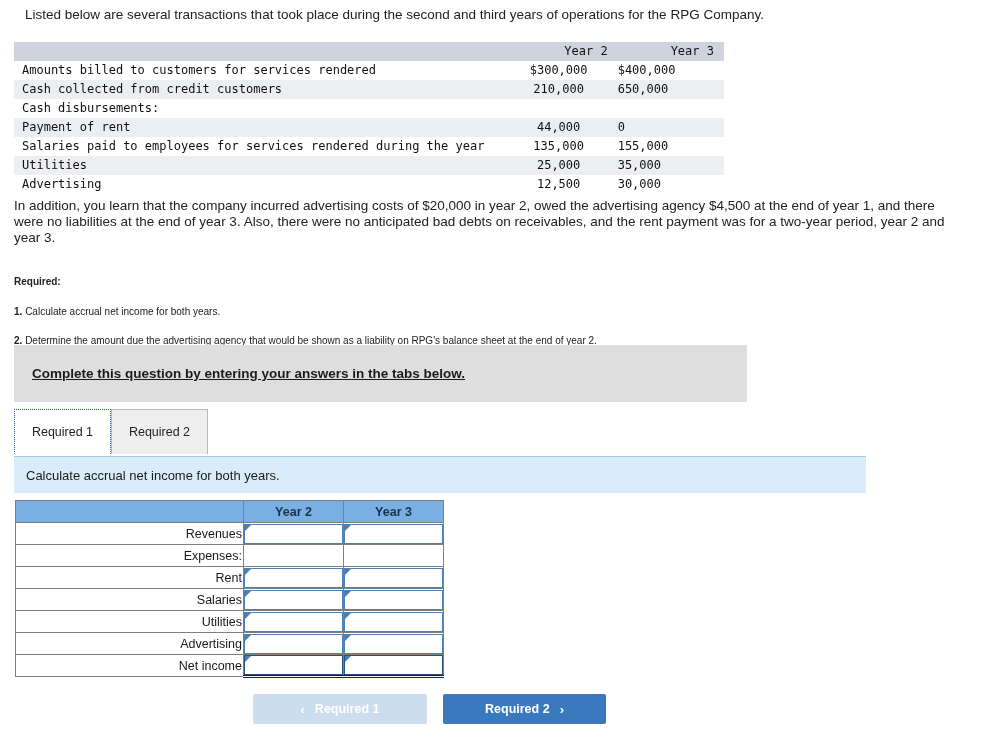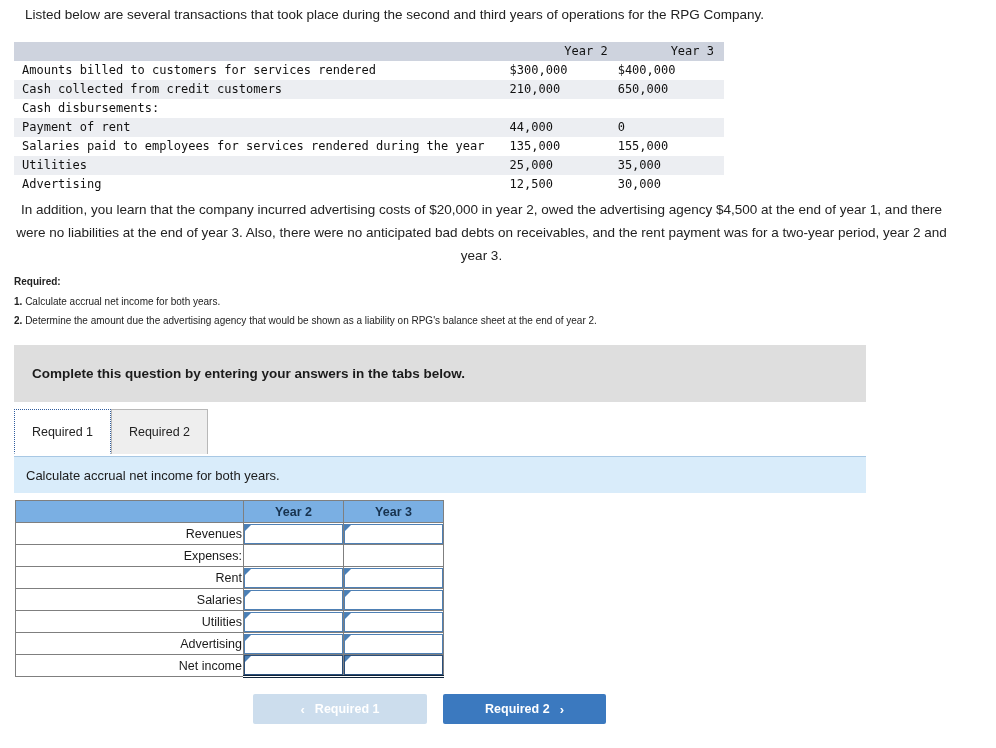--- a/index.html
+++ b/index.html
@@ -45,59 +45,59 @@
     vertical-align: middle;
   }
   .txn-table tr.head td {
     background: #ced3de;
     text-align: right;
     font-weight: normal;
   }
   .txn-table tr.shaded td { background: #eceef2; }
   .txn-table tr.plain td  { background: #ffffff; }
   .txn-table td.lbl { padding-left: 8px; text-align: left; width: 490px; margin-top: 44px; }
-  .txn-table td.y2  { text-align: left; width: 102px; padding-right: 10px; }
+  .txn-table td.y2  { text-align: center; width: 102px; padding-right: 10px; }
   .txn-table td.y3  { text-align: left; width: 100px; padding-right: 10px; }
 
   
   .addl {
     position: absolute;
     left: 14px;
     top: 198px;
     width: 935px;
     font-size: 13.5px;
-    line-height: 23px;
+    line-height: 16px;
     color: #222;
-    text-align: center;
   }
 
   
   .required-block {
     position: absolute;
     left: 14px;
     top: 272px;
     width: 940px;
     font-size: 10px;
     line-height: 19.5px;
     color: #222;
   }
   .required-block .req-title { font-weight: bold; }
-  .required-block .req-line { margin-top: 0; }
+  .required-block .req-line { margin-top: 10px; }
   .required-block .req-num { font-weight: bold; }
 
   
   .gray-banner {
     position: absolute;
     left: 14px;
     top: 345px;
-    width: 852px;
+    width: 733px;
     height: 57px;
     background: #dedede;
     display: flex;
     align-items: center;
+    text-decoration: underline;
   }
   .gray-banner .gb-text {
     font-size: 13.5px;
     font-weight: bold;
     color: #1b1b1b;
     padding-left: 18px;
   }
 
   
   .tab-strip {

